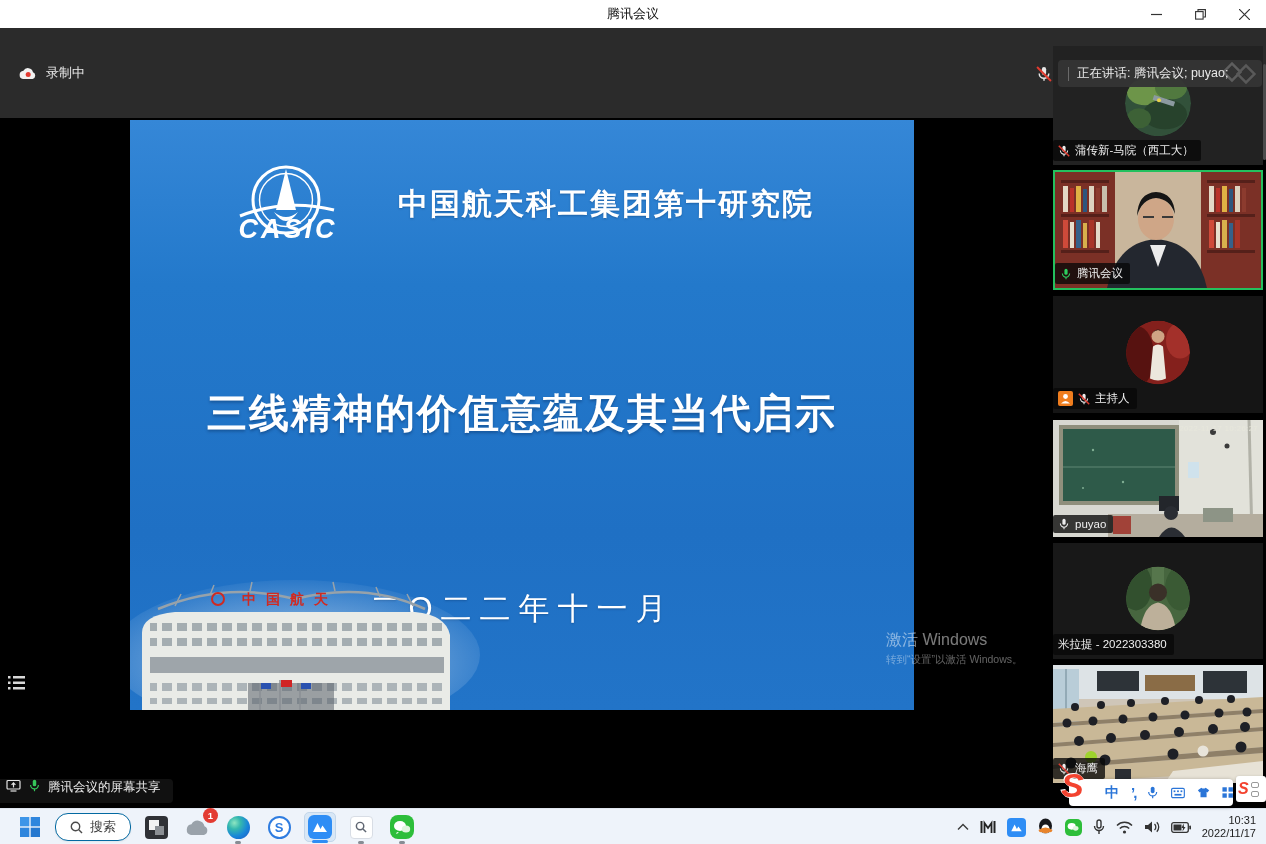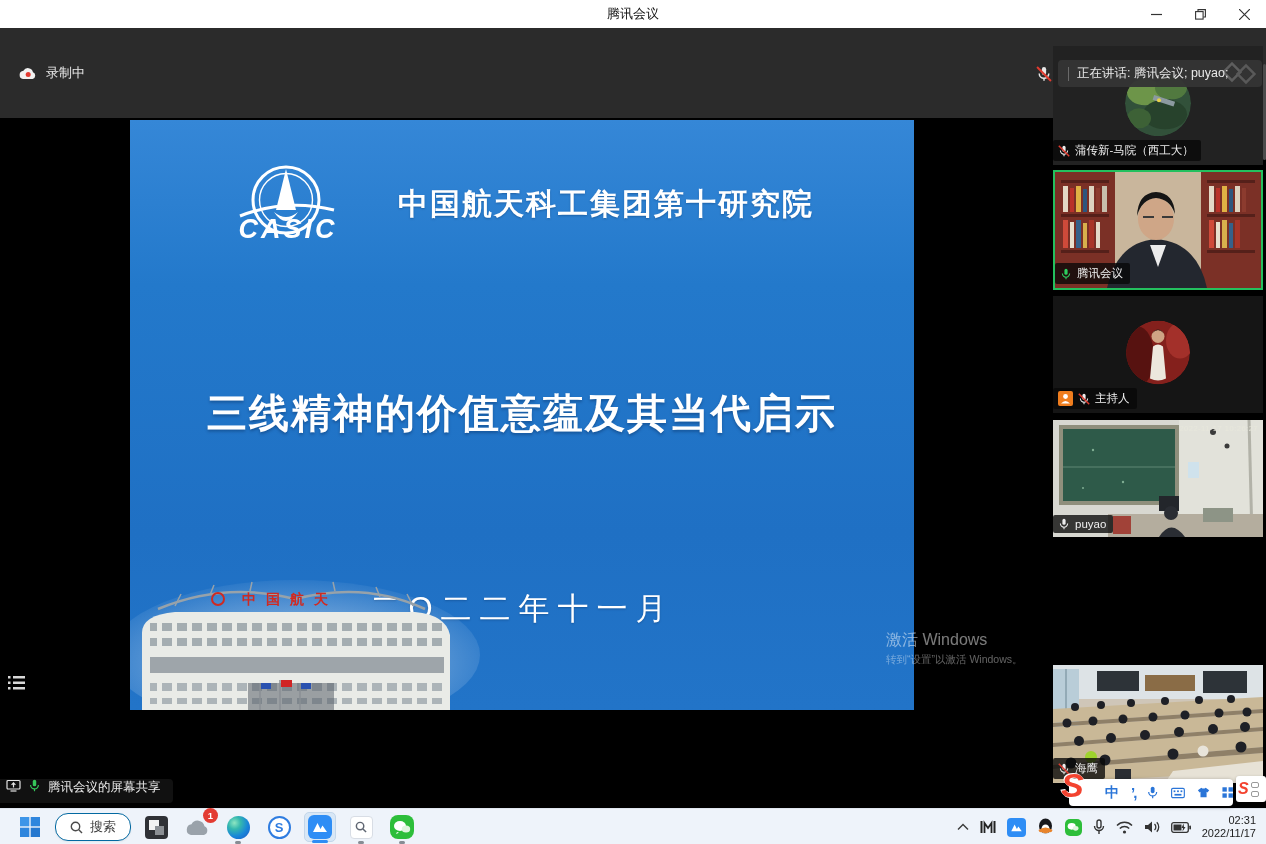--- a/index.html
+++ b/index.html
@@ -371,20 +371,40 @@
       <div class="plabel">
         <svg width="12" height="12" viewBox="0 0 12 12">
           <rect x="4.4" y="0.8" width="3.2" height="6" rx="1.6" fill="#ededed"></rect>
           <path d="M2.4 5.6 a3.6 3.6 0 0 0 7.2 0" fill="none" stroke="#ededed" stroke-width="1.1"></path>
           <line x1="6" y1="9.2" x2="6" y2="11.3" stroke="#ededed" stroke-width="1.1"></line>
         </svg>
         <span>puyao</span>
       </div>
     </div>
 
+    <div class="tile t5">
+      <svg class="avatar" width="64" height="64" viewBox="0 0 64 64">
+        <defs>
+            <clipPath id="c5">
+              <circle cx="32" cy="32" r="32"></circle>
+            </clipPath>
+          </defs>
+        <g clip-path="url(#c5)">
+          <rect width="64" height="64" fill="#47663f"></rect>
+          <ellipse cx="10" cy="20" rx="16" ry="24" fill="#32502e"></ellipse>
+          <ellipse cx="54" cy="22" rx="15" ry="22" fill="#3a5a34"></ellipse>
+          <rect x="26" y="0" width="12" height="30" fill="#5c7d52" opacity="0.7"></rect>
+          <path d="M14 64 Q 18 38 32 36 Q 46 38 50 64 Z" fill="#bdb09a"></path>
+          <circle cx="32" cy="26" r="9" fill="#3a3028"></circle>
+        </g>
+      </svg>
+      <div class="plabel">
+        <span>米拉提 - 2022303380</span>
+      </div>
+    </div>
 
     <div class="tile t6">
       <svg class="scene" width="210" height="118" viewBox="0 0 210 118" preserveAspectRatio="none">
         <rect width="210" height="118" fill="#cfc6b8"></rect>
         <rect x="0" y="0" width="210" height="34" fill="#dde3e6"></rect>
         <rect x="0" y="4" width="26" height="64" fill="#b9cdd8"></rect>
         <line x1="13" y1="4" x2="13" y2="68" stroke="#93aab6" stroke-width="2"></line>
         <rect x="44" y="6" width="42" height="20" fill="#2d3338"></rect>
         <rect x="150" y="6" width="44" height="22" fill="#2d3338"></rect>
         <rect x="92" y="10" width="50" height="16" fill="#8a6c46"></rect>
@@ -600,19 +620,19 @@
       </div>
       <div class="tray-item">
         <svg width="20" height="11" viewBox="0 0 20 11">
           <rect x="0.7" y="0.7" width="16.6" height="9.6" rx="2" fill="none" stroke="#333" stroke-width="1.3"></rect>
           <rect x="18.3" y="3.5" width="1.7" height="4" rx="0.8" fill="#333"></rect>
           <rect x="2.5" y="2.5" width="8" height="6" fill="#333"></rect>
           <polygon points="12.5,1.5 10.5,6 12,6 11.5,9.5 14.5,5 13,5" fill="#333"></polygon>
         </svg>
       </div>
       <div class="clock">
-        <div>02:31</div>
+        <div>10:31</div>
         <div>2022/11/17</div>
       </div>
     </div>
   </div>
 
 </div>
 
 </body></html>

